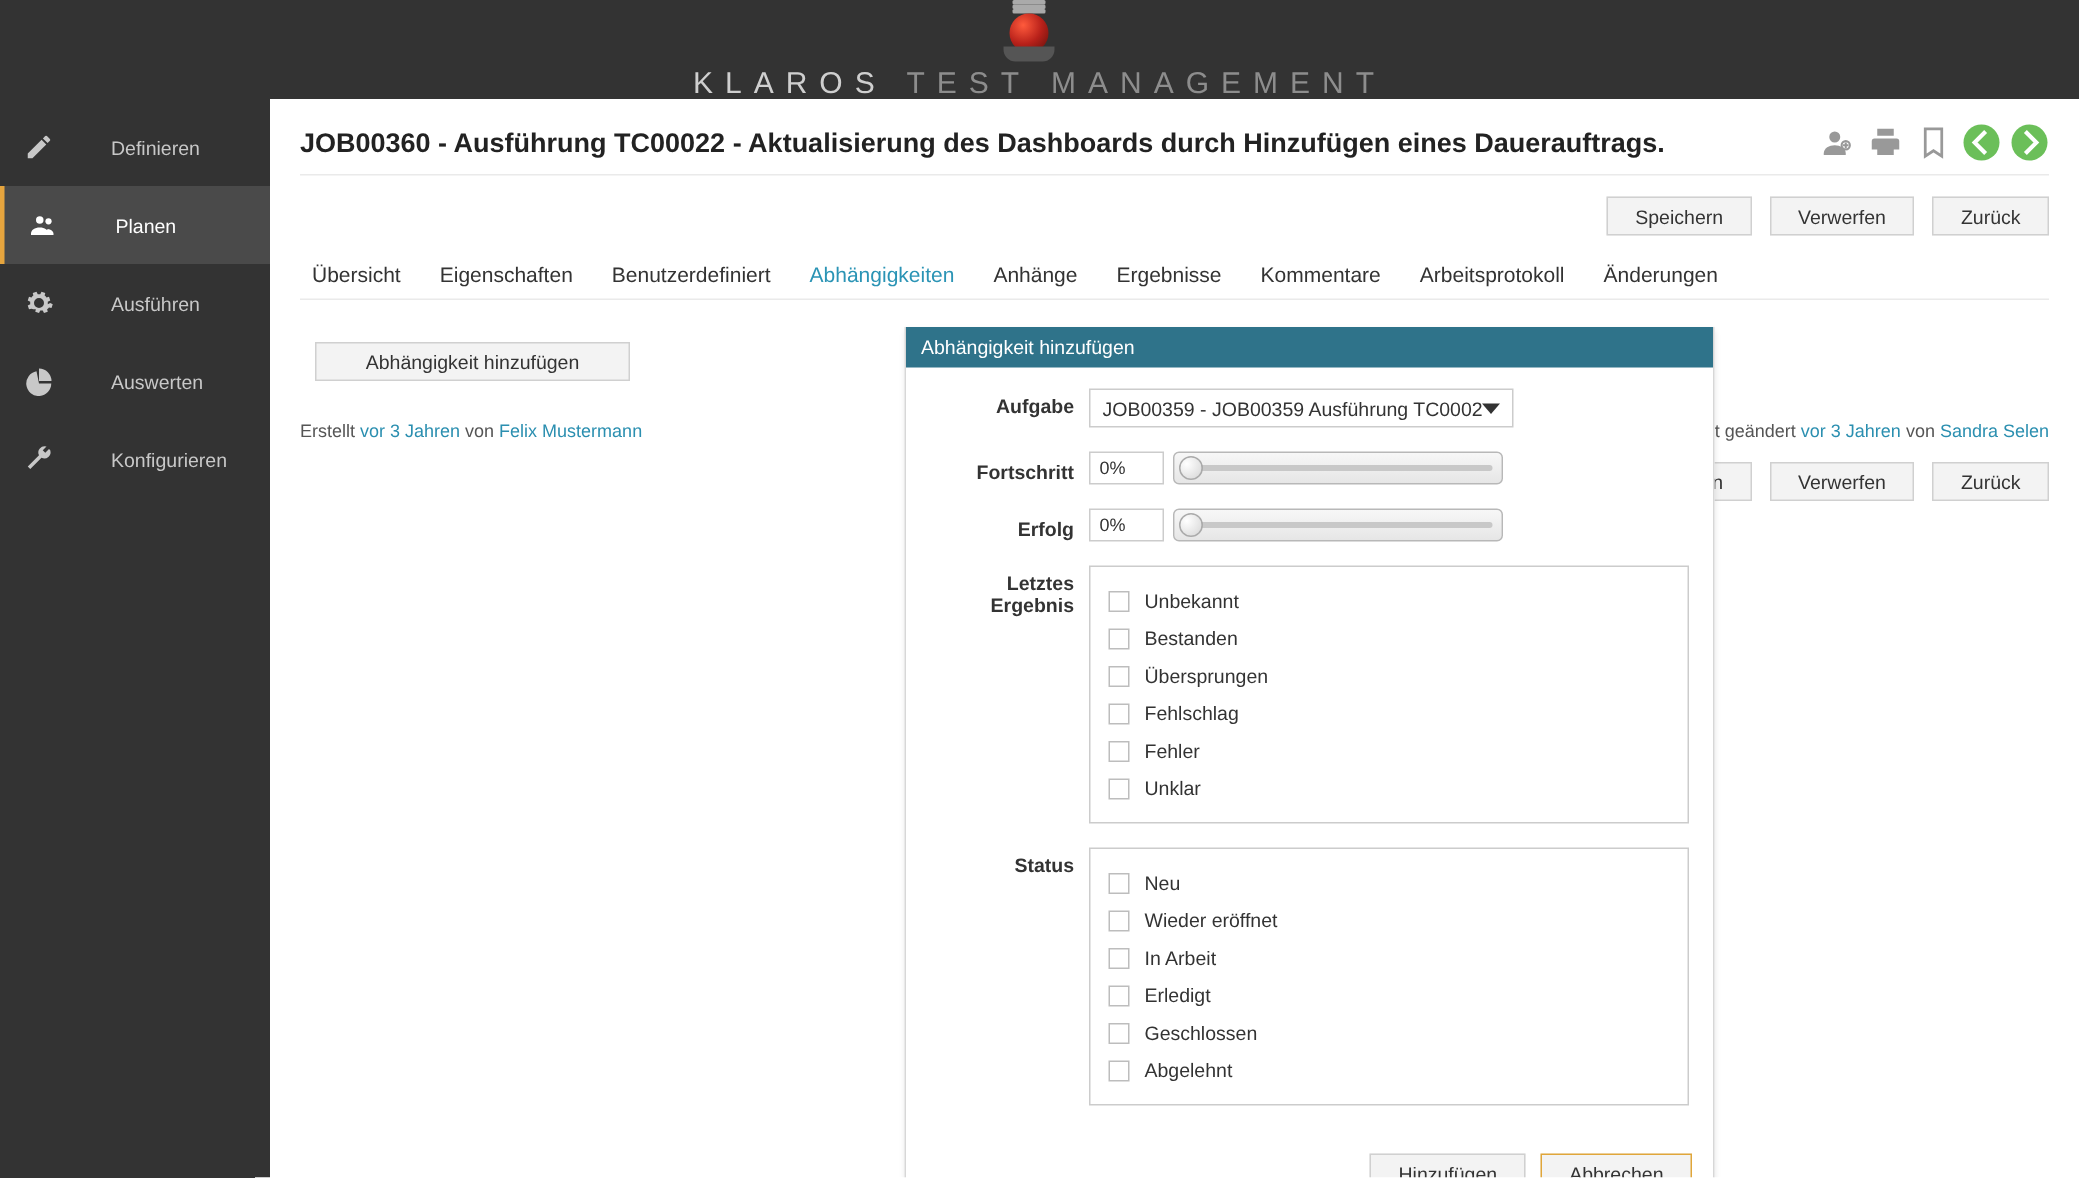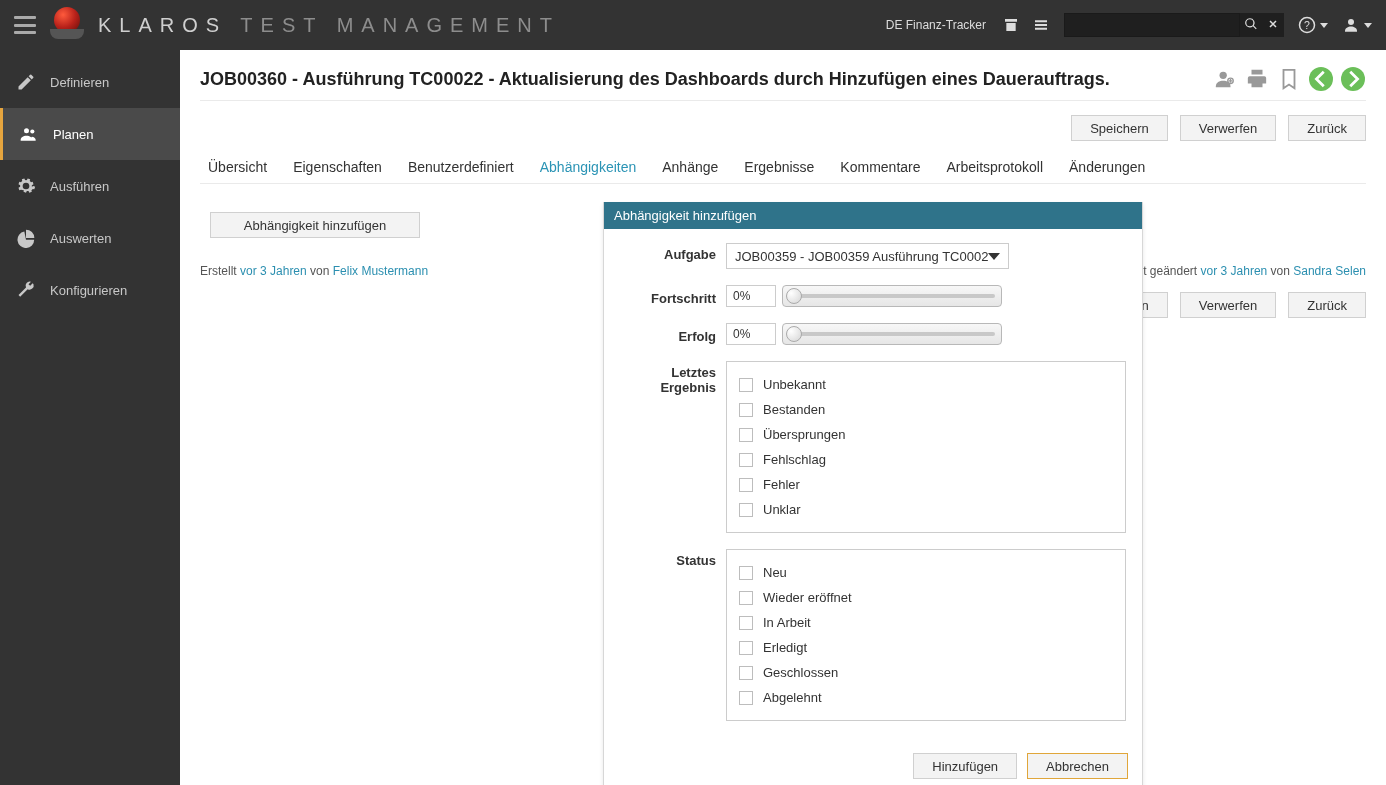--- a/index.html
+++ b/index.html
@@ -1,20 +1,20 @@
 <!DOCTYPE html>
 <html><head>
 <meta charset="utf-8">
 <style>
   * { box-sizing: border-box; margin: 0; padding: 0; }
   html, body { height: 100%; font-family: Arial, Helvetica, sans-serif; font-size: 13px; color: #333; background: #fff; }
   body { display: flex; flex-direction: column; width: 1386px; height: 785px; overflow: hidden; }
 
   
-  .top-header { height: 50px; background: #333333; color: #aaa; display: flex; align-items: center; padding: 0 14px; }
+  .top-header { height: 66px; background: #333333; color: #aaa; display: flex; align-items: center; padding: 0 14px; flex-direction: column; }
   .hamburger { width: 22px; height: 18px; display: flex; flex-direction: column; justify-content: space-between; cursor: pointer; margin-right: 14px; }
   .hamburger span { height: 3px; background: #aaa; border-radius: 1px; }
   .logo-wrap { display: flex; align-items: center; margin-right: 14px; }
   .logo-ball { width: 26px; height: 26px; border-radius: 50%; background: radial-gradient(circle at 35% 30%, #ff5a3c 0%, #b8211a 50%, #5a0e0a 100%); position: relative; }
   .logo-base { width: 34px; height: 10px; background: #555; border-radius: 0 0 8px 8px; transform: translateY(-4px); }
   .brand { font-size: 20px; letter-spacing: 8px; color: #cfcfcf; }
   .brand .light { color: #8d8d8d; }
   .header-spacer { flex: 1; }
   .project-label { color: #ddd; font-size: 12px; margin-right: 10px; }
   .header-icon { width: 18px; height: 18px; margin: 0 6px; display: inline-flex; align-items: center; justify-content: center; color: #ddd; cursor: pointer; }
@@ -22,21 +22,21 @@
   .search-input { width: 176px; height: 24px; background: #1f1f1f; border: 1px solid #1a1a1a; color: #ddd; padding: 0 6px; margin-left: 8px; }
   .search-btn, .clear-btn { width: 22px; height: 24px; background: #1f1f1f; border: none; color: #ddd; cursor: pointer; }
   .help-btn, .user-btn { display: inline-flex; align-items: center; margin-left: 14px; cursor: pointer; color: #ddd; }
   .caret-down { width: 0; height: 0; border-left: 4px solid transparent; border-right: 4px solid transparent; border-top: 5px solid #ddd; margin-left: 4px; }
 
   
   .body-wrap { display: flex; flex: 1 1 auto; min-height: 0; }
 
   
   .sidebar { width: 180px; background: #333333; color: #c8c8c8; padding-top: 6px; flex-shrink: 0; }
-  .side-item { display: flex; align-items: center; height: 52px; padding: 0 14px; cursor: pointer; color: #c8c8c8; }
+  .side-item { display: flex; align-items: center; height: 52px; padding: 0 14px; cursor: pointer; color: #c8c8c8; gap: 24px; }
   .side-item.active { background: #4a4a4a; border-left: 3px solid #e6a53e; color: #fff; }
   .side-icon { width: 24px; height: 24px; margin-right: 12px; display: inline-flex; align-items: center; justify-content: center; }
   .side-icon svg { width: 20px; height: 20px; fill: #c8c8c8; }
   .side-item.active .side-icon svg { fill: #fff; }
 
   
   .main { flex: 1; background: #fff; padding: 16px 20px; position: relative; overflow: hidden; border-radius: 30px; }
   .page-head { display: flex; align-items: center; border-bottom: 1px solid #eaeaea; padding-bottom: 8px; }
   .page-title { font-size: 18px; font-weight: bold; color: #222; }
   .page-icons { margin-left: auto; display: flex; align-items: center; }

